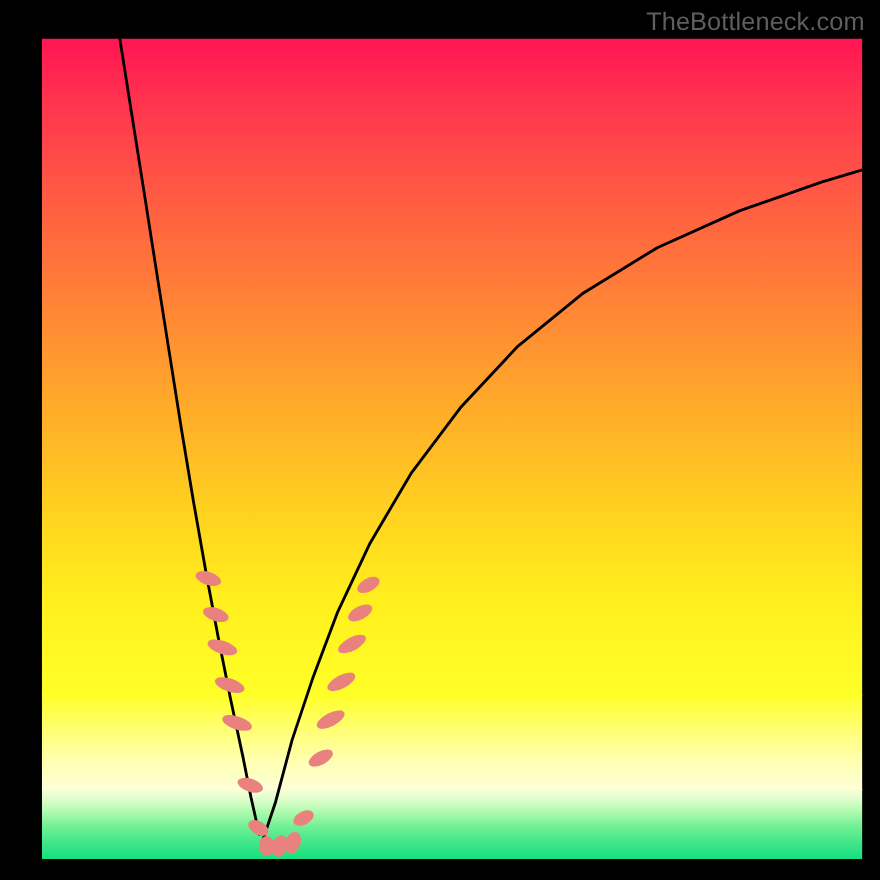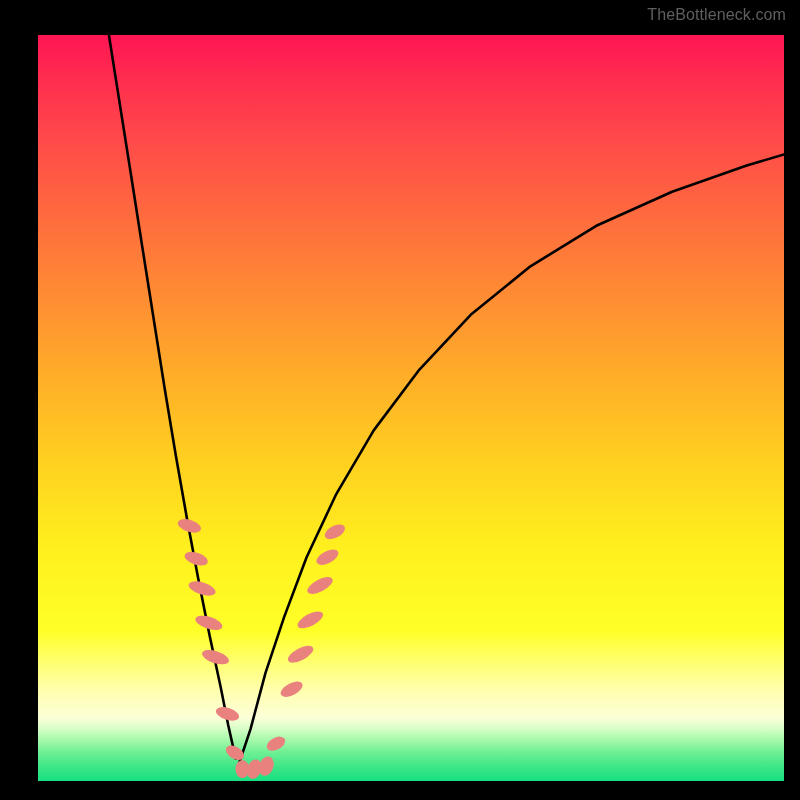--- a/index.html
+++ b/index.html
@@ -76,21 +76,21 @@
   }
   .marker {
     fill: #e9827f;
     stroke: none;
   }
   .watermark {
     position: absolute;
     top: 6px;
     right: 14px;
     color: #5f5f5f;
-    font-size: 16px;
+    font-size: 23px;
     font-weight: 500;
     letter-spacing: 0.1px;
   }
 </style>
 </head>
 <body>
 
 <div class="frame">
   <div class="watermark">TheBottleneck.com</div>
 

